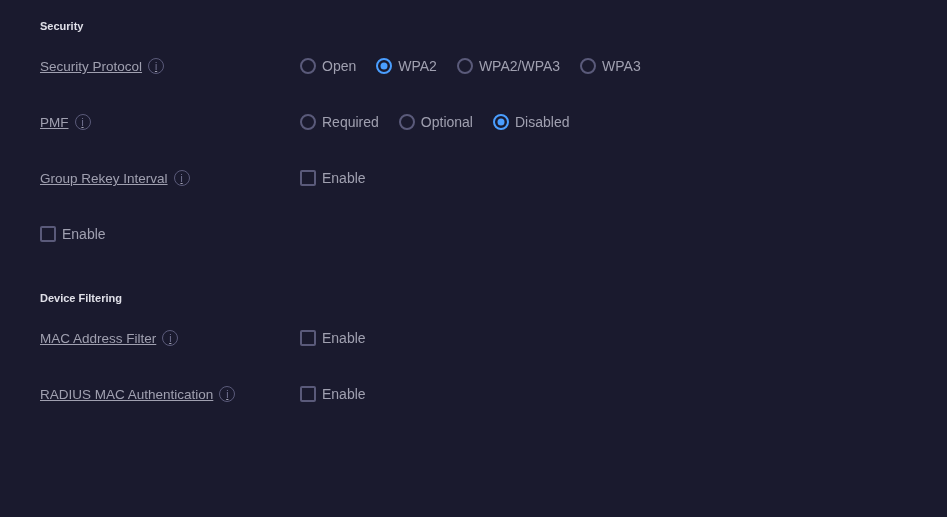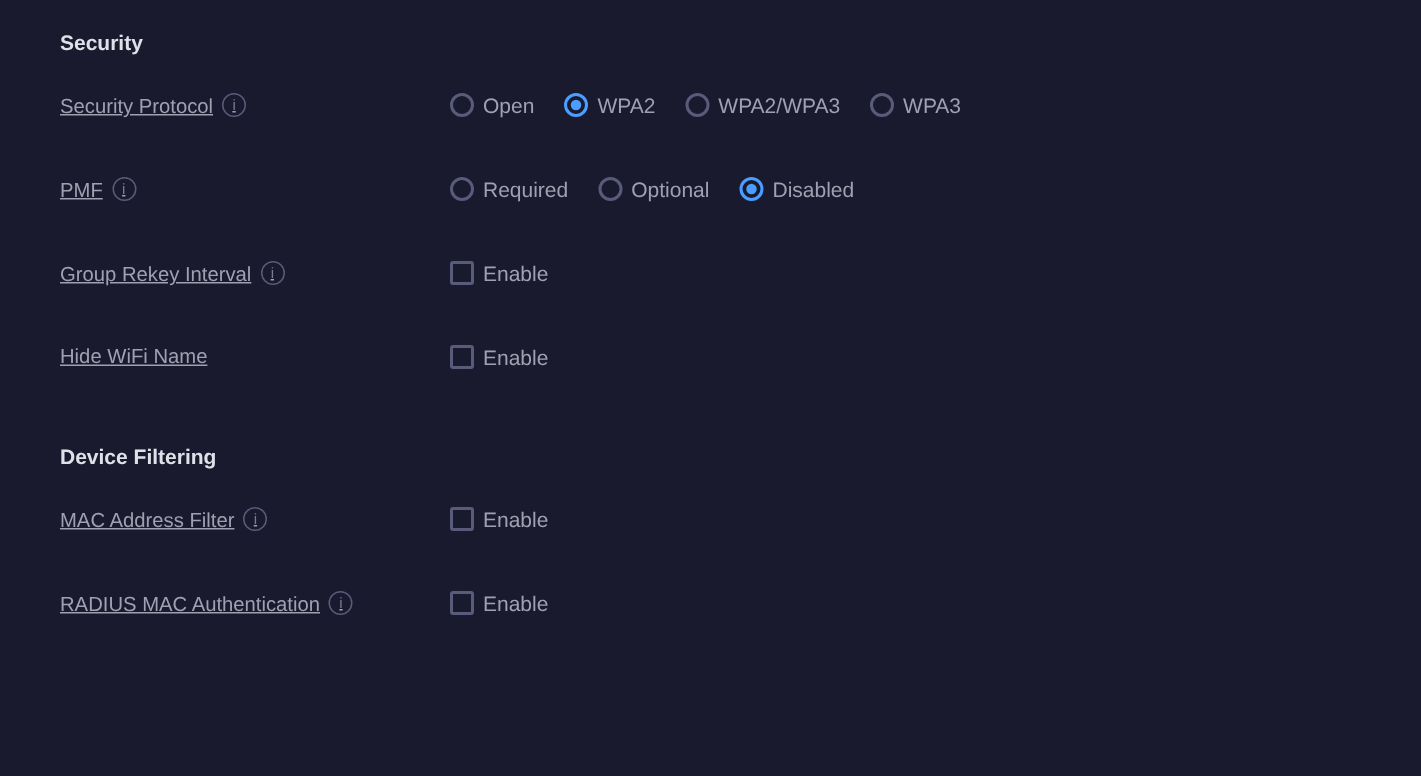--- a/index.html
+++ b/index.html
@@ -12,21 +12,21 @@
       background-color: #1a1a2e;
       color: #c8c8d0;
       font-family: -apple-system, BlinkMacSystemFont, 'Segoe UI', Arial, sans-serif;
       font-size: 14px;
       width: 947px;
       min-height: 517px;
       padding: 20px 40px;
     }
 
     .section-title {
-      font-size: 14px;
+      font-size: 11px;
       font-weight: 600;
       color: #e0e0e8;
       margin-bottom: 24px;
     }
 
     .form-row {
       display: flex;
       align-items: flex-start;
       margin-bottom: 20px;
       min-height: 36px;
@@ -201,23 +201,20 @@
       </div>
       <div class="form-controls">
         <label class="checkbox-group">
           <input type="checkbox" class="checkbox-input" style="">
           <span class="checkbox-label">Enable</span>
         </label>
       </div>
     </div>
 
     <div class="form-row">
-      <div class="form-label">
-        <span>Hide WiFi Name</span>
-      </div>
       <div class="form-controls">
         <label class="checkbox-group">
           <input type="checkbox" class="checkbox-input" style="">
           <span class="checkbox-label">Enable</span>
         </label>
       </div>
     </div>
   </div>
 
   <div class="form-section">

